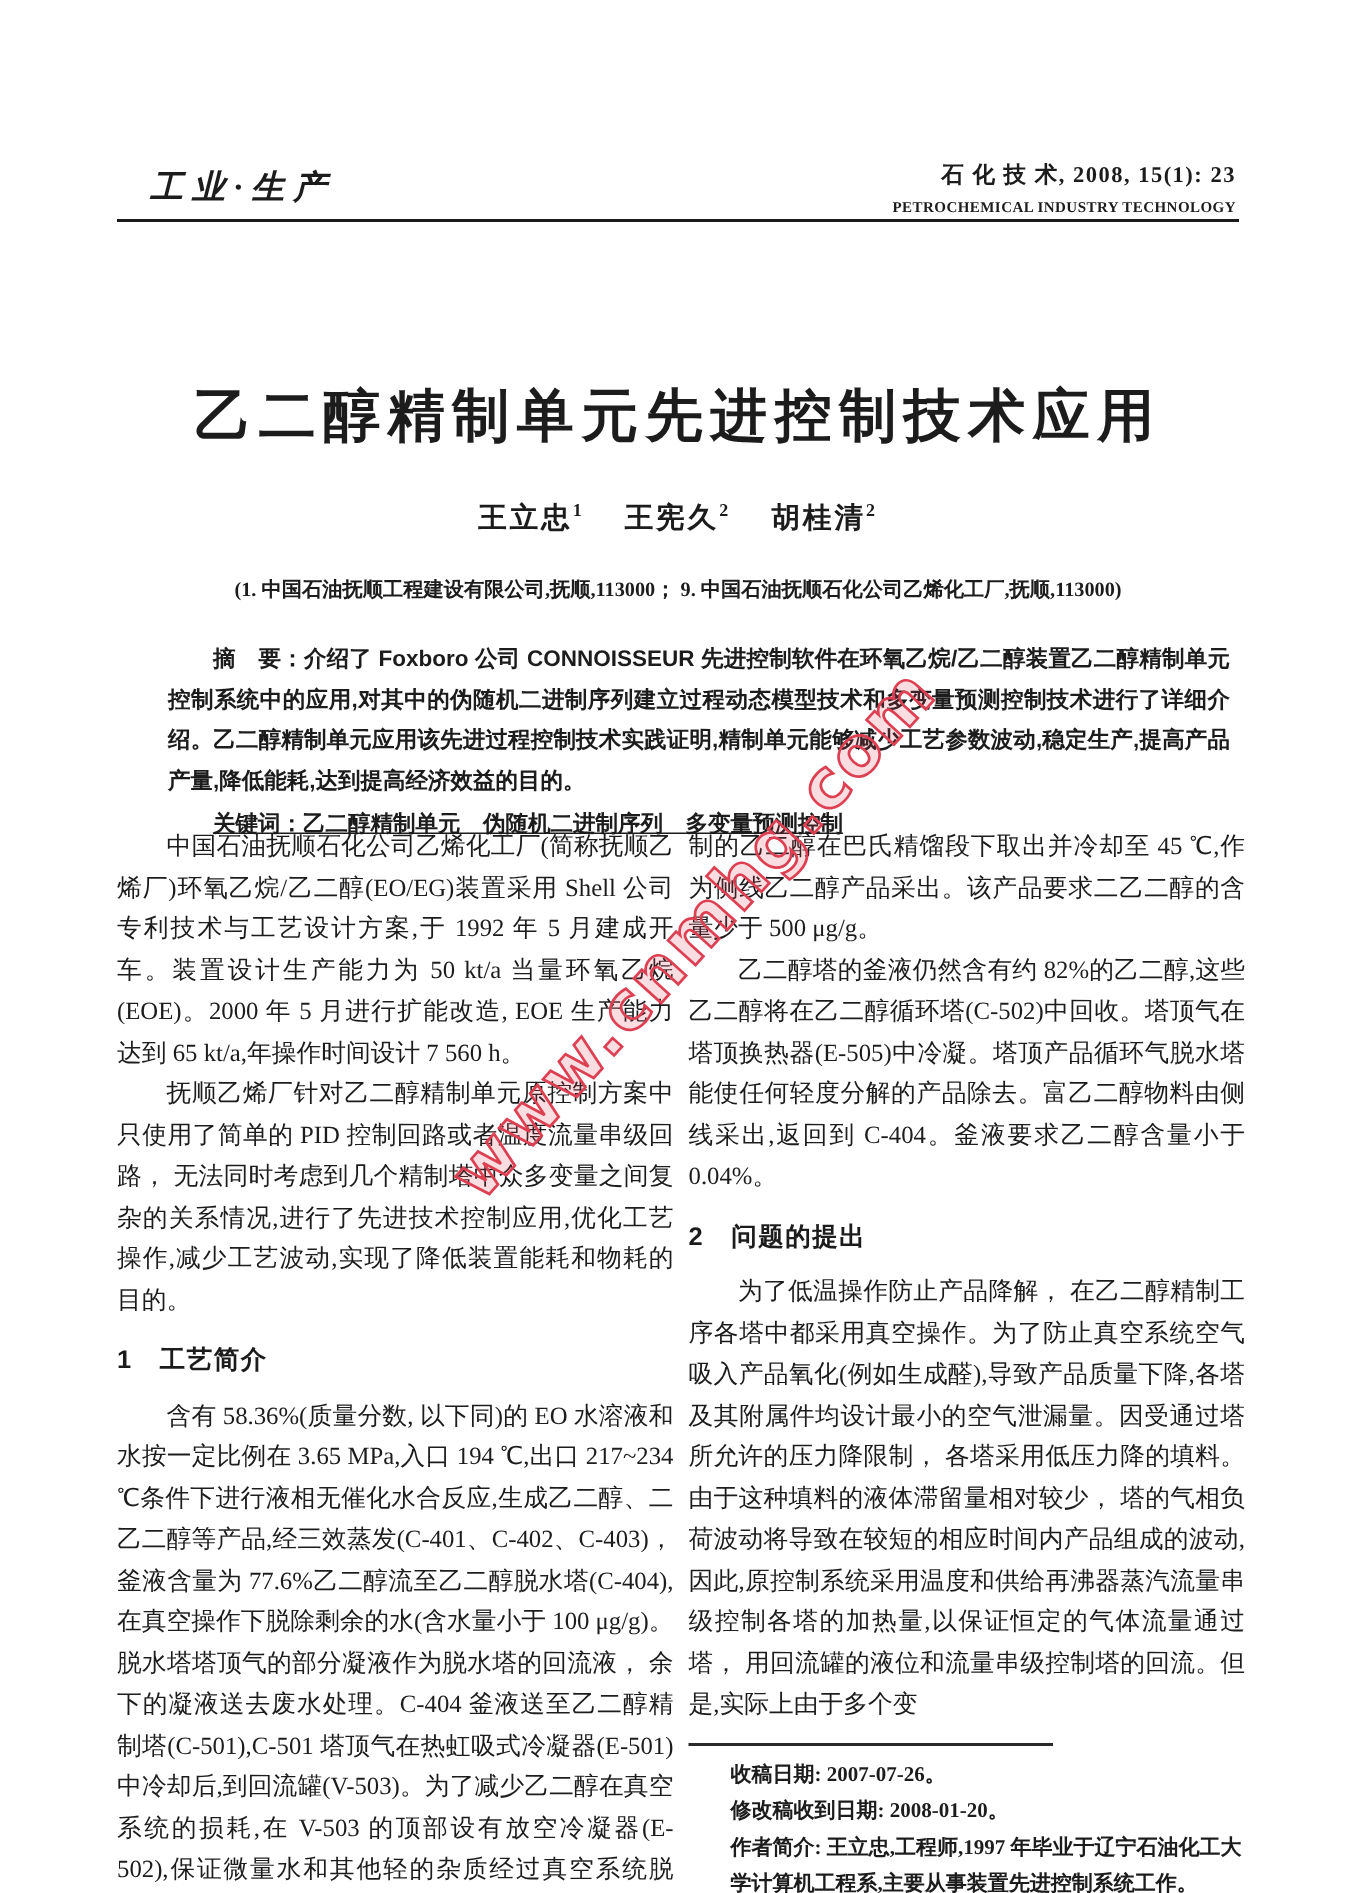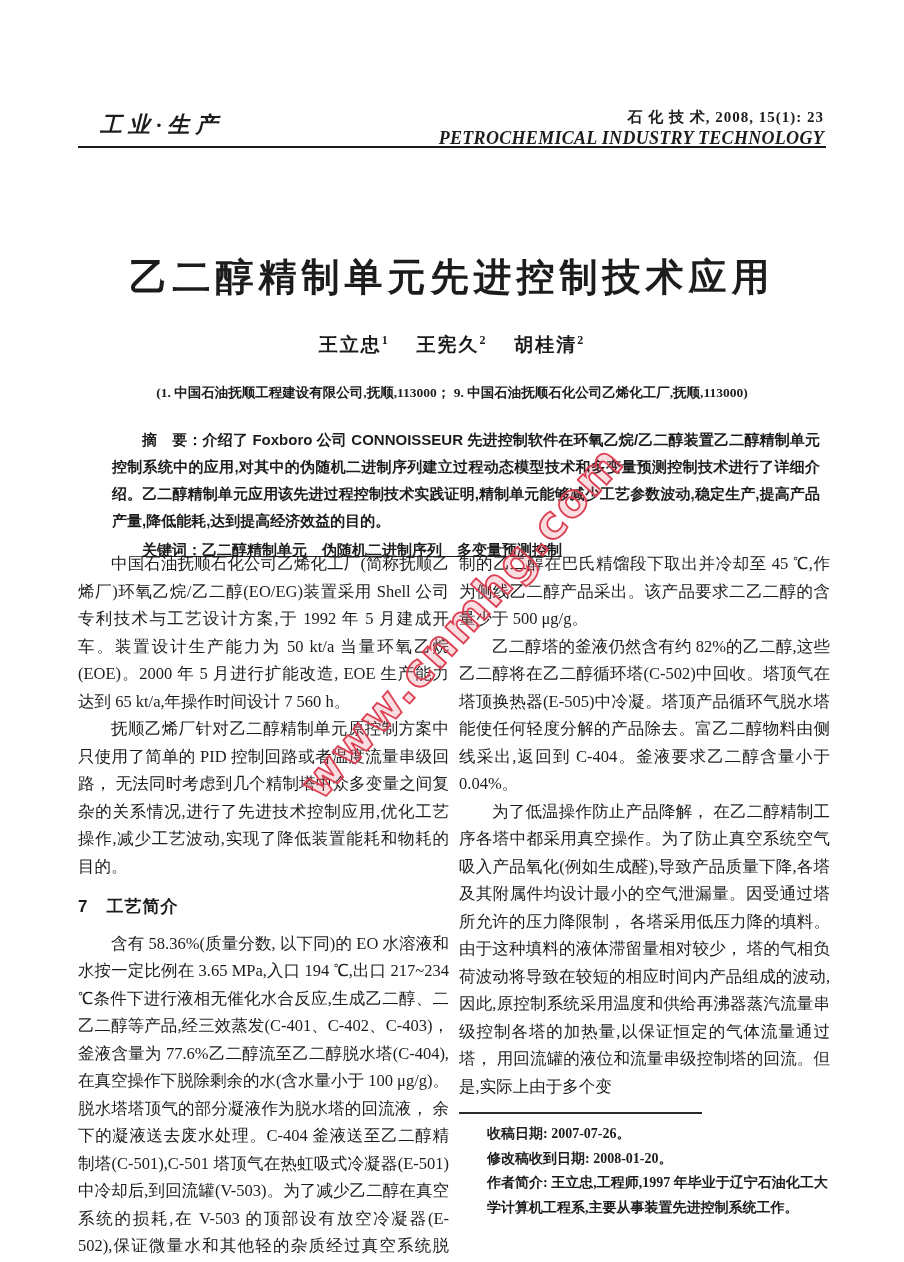--- a/index.html
+++ b/index.html
@@ -12,21 +12,21 @@
   .section-label{
     position:absolute; left:100px; top:110px;
     font-size:22px; font-weight:bold; font-style:italic;
     letter-spacing:6px;
   }
   .journal-info{
     position:absolute; right:80px; top:107px; text-align:right;
     font-weight:bold; line-height:21px;
   }
   .journal-cn{ font-size:15px; letter-spacing:1px; }
-  .journal-en{ font-size:18px; letter-spacing:0.3px;font-style:italic; }
+  .journal-en{ font-size:10px; letter-spacing:0.3px; }
   .header-rule{
     position:absolute; left:78px; top:146px; width:748px; height:0;
     border-top:2.5px solid #1a1a1a;
   }
   
   .title{
     position:absolute; left:0; top:252px; width:100%;
     text-align:center; font-size:38px; font-weight:bold; letter-spacing:5px;
     font-family:"Liberation Sans", sans-serif; margin:0;
   }
@@ -106,26 +106,27 @@
 
   <div class="abstract-block">
     <p><span>摘　要：</span><span>介绍了 Foxboro 公司 CONNOISSEUR 先进控制软件在环氧乙烷/乙二醇装置乙二醇精制单元控制系统中的应用,对其中的伪随机二进制序列建立过程动态模型技术和多变量预测控制技术进行了详细介绍。乙二醇精制单元应用该先进过程控制技术实践证明,精制单元能够减少工艺参数波动,稳定生产,提高产品产量,降低能耗,达到提高经济效益的目的。</span></p>
     <p class="keywords-line"><span>关键词：</span><span>乙二醇精制单元　伪随机二进制序列　多变量预测控制</span></p>
   </div>
 
   <div class="columns">
     <div class="col">
       <p class="indent">中国石油抚顺石化公司乙烯化工厂(简称抚顺乙烯厂)环氧乙烷/乙二醇(EO/EG)装置采用 Shell 公司专利技术与工艺设计方案,于 1992 年 5 月建成开车。装置设计生产能力为 50 kt/a 当量环氧乙烷(EOE)。2000 年 5 月进行扩能改造, EOE 生产能力达到 65 kt/a,年操作时间设计 7 560 h。</p>
       <p class="indent">抚顺乙烯厂针对乙二醇精制单元原控制方案中只使用了简单的 PID 控制回路或者温度流量串级回路， 无法同时考虑到几个精制塔中众多变量之间复杂的关系情况,进行了先进技术控制应用,优化工艺操作,减少工艺波动,实现了降低装置能耗和物耗的目的。</p>
-      <h2>7　工艺简介</h2>
+      <h2>1　工艺简介</h2>
       <p class="indent">含有 58.36%(质量分数, 以下同)的 EO 水溶液和水按一定比例在 3.65 MPa,入口 194 ℃,出口 217~234 ℃条件下进行液相无催化水合反应,生成乙二醇、二乙二醇等产品,经三效蒸发(C-401、C-402、C-403)， 釜液含量为 77.6%乙二醇流至乙二醇脱水塔(C-404),在真空操作下脱除剩余的水(含水量小于 100 μg/g)。脱水塔塔顶气的部分凝液作为脱水塔的回流液， 余下的凝液送去废水处理。C-404 釜液送至乙二醇精制塔(C-501),C-501 塔顶气在热虹吸式冷凝器(E-501)中冷却后,到回流罐(V-503)。为了减少乙二醇在真空系统的损耗,在 V-503 的顶部设有放空冷凝器(E-502),保证微量水和其他轻的杂质经过真空系统脱出。精</p>
     </div>
     <div class="col">
       <p>制的乙二醇在巴氏精馏段下取出并冷却至 45 ℃,作为侧线乙二醇产品采出。该产品要求二乙二醇的含量少于 500 μg/g。</p>
       <p class="indent">乙二醇塔的釜液仍然含有约 82%的乙二醇,这些乙二醇将在乙二醇循环塔(C-502)中回收。塔顶气在塔顶换热器(E-505)中冷凝。塔顶产品循环气脱水塔能使任何轻度分解的产品除去。富乙二醇物料由侧线采出,返回到 C-404。釜液要求乙二醇含量小于 0.04%。</p>
+      <h2>2　问题的提出</h2>
       <p class="indent">为了低温操作防止产品降解， 在乙二醇精制工序各塔中都采用真空操作。为了防止真空系统空气吸入产品氧化(例如生成醛),导致产品质量下降,各塔及其附属件均设计最小的空气泄漏量。因受通过塔所允许的压力降限制， 各塔采用低压力降的填料。由于这种填料的液体滞留量相对较少， 塔的气相负荷波动将导致在较短的相应时间内产品组成的波动,因此,原控制系统采用温度和供给再沸器蒸汽流量串级控制各塔的加热量,以保证恒定的气体流量通过塔， 用回流罐的液位和流量串级控制塔的回流。但是,实际上由于多个变</p>
 
       <div class="footnote">
         <div class="fn-rule"></div>
         <div class="fn-text">
           <p>收稿日期: 2007-07-26。</p>
           <p>修改稿收到日期: 2008-01-20。</p>
           <p>作者简介: 王立忠,工程师,1997 年毕业于辽宁石油化工大学计算机工程系,主要从事装置先进控制系统工作。</p>
 
         </div>

